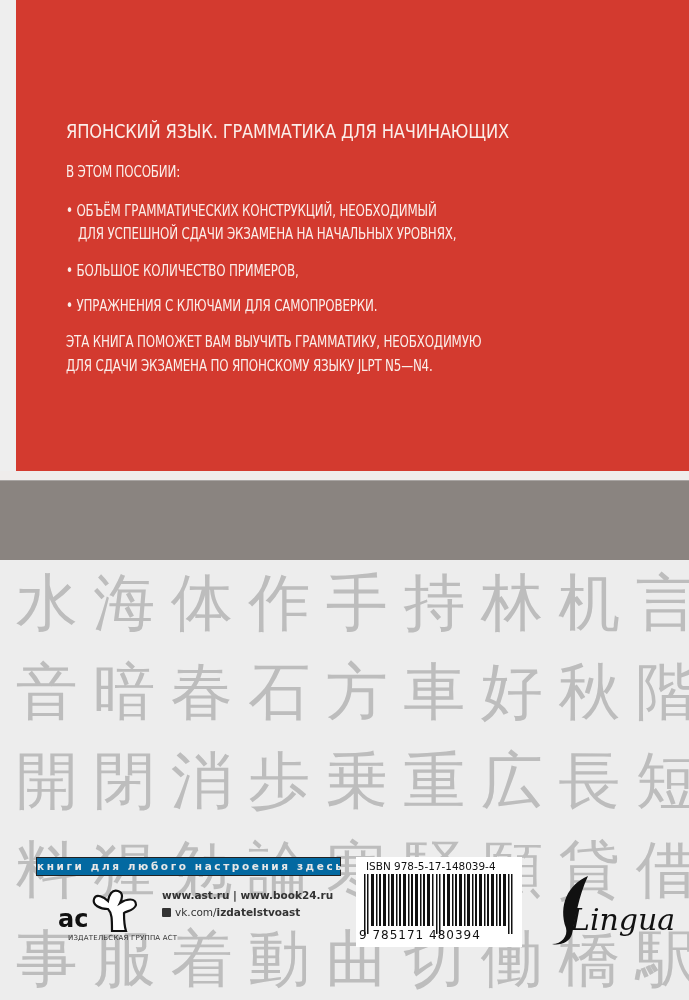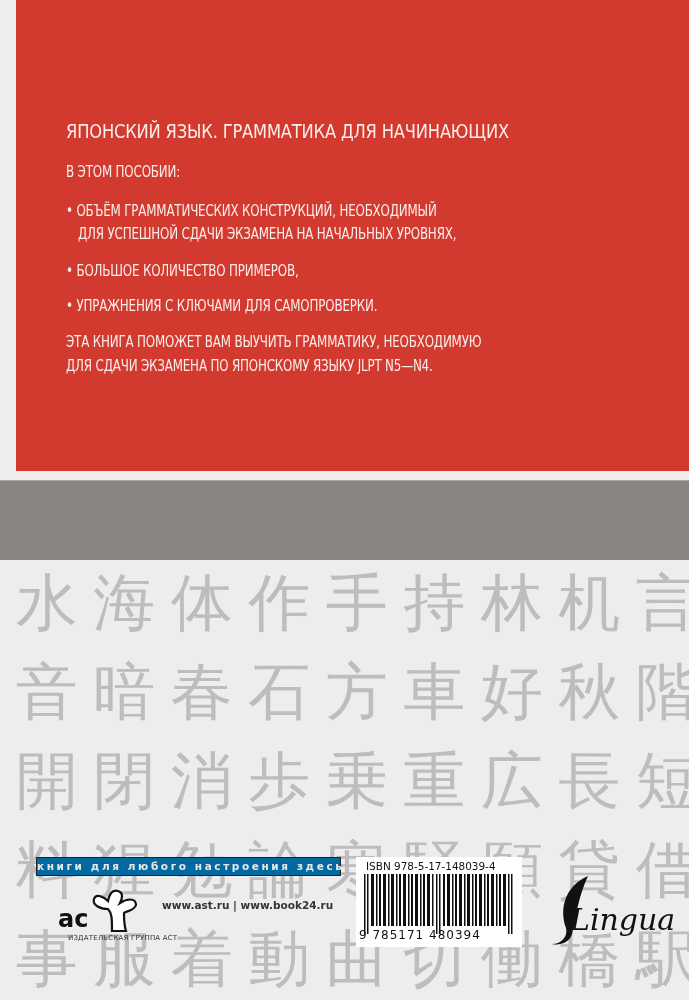--- a/index.html
+++ b/index.html
@@ -10,21 +10,21 @@
   .intro { top:163px; font-size:15px; transform:scaleX(0.88); transform-origin:left; }
   .b { font-size:15px; transform:scaleX(0.88); transform-origin:left; }
   .strip { position:absolute; left:0; top:471px; width:689px; height:9px; background:#efeceb; }
   .gray { position:absolute; left:0; top:480px; width:689px; height:79px; background:#8a8480; border-top:1px solid #a8a4a2; }
   .kanji-area { position:absolute; left:0; top:560px; width:689px; height:440px; background:#ededed; }
   .krow { position:absolute; left:8px; display:flex; }
   .k { width:77.5px; font-family:"DejaVu Serif", serif; font-size:62px; color:#bdbdbd; text-align:center; line-height:70px; }
   .slogan { position:absolute; left:36px; top:857px; width:303px; height:17px; background:#0369a1; border:1px solid #222; color:#e8e8e8; font-size:10.5px; font-weight:bold; letter-spacing:2.6px; line-height:17px; text-align:center; white-space:nowrap; }
   .logo { position:absolute; left:54px; top:887px; width:96px; height:46px; }
   .logo-sub { position:absolute; left:28px; top:934px; font-size:7px; color:#333; letter-spacing:0.2px; white-space:nowrap;margin-left:40px; }
-  .links { position:absolute; left:162px; top:887px; font-size:10.5px; color:#333;margin-top:10px; }
+  .links { position:absolute; left:162px; top:887px; font-size:10.5px; color:#333; }
   .links div { height:17px; line-height:17px; white-space:nowrap; }
   .links b { color:#333; }
   .ico { display:inline-block; width:9px; height:9px; background:#333; border-radius:1px; margin-right:4px; vertical-align:-1px; }
   .barcode { position:absolute; left:356px; top:857px; width:166px; height:90px; background:#fff; }
   .isbn { position:absolute; left:10px; top:3px; font-size:11px; color:#111; white-space:nowrap; transform:scaleX(0.95); transform-origin:left; }
   .bars { position:absolute; left:8px; top:17px; width:150px; height:60px; }
   .ean { position:absolute; left:3px; top:71px; font-size:12px; color:#111; background:transparent; letter-spacing:1px; white-space:nowrap; }
   .lingua { position:absolute; left:548px; top:870px; width:130px; height:80px; }
   .lingua-text { position:absolute; left:570px; top:902px; font-family:"DejaVu Serif", serif; font-style:italic; font-size:30px; color:#111; }
 </style>
@@ -105,20 +105,21 @@
 <div class="slogan">книги для любого настроения здесь</div>
 
 <svg class="logo" viewBox="0 0 96 46">
   <path d="M58 44 C58 32 58 26 54 22 C46 22 38 18 40 12 C42 6 50 10 54 14 C55 8 58 2 64 4 C70 6 68 12 66 16 C72 12 82 10 82 18 C80 24 72 24 70 26 C70 32 70 38 72 44 Z" fill="#fff" stroke="#111" stroke-width="2.2"></path>
   <text x="4" y="40" font-family="DejaVu Sans, sans-serif" font-weight="bold" font-size="24" fill="#111">ac</text>
 </svg>
 <div class="logo-sub">ИЗДАТЕЛЬСКАЯ ГРУППА АСТ</div>
 
 <div class="links">
   <div><b>www.ast.ru | www.book24.ru</b></div>
+  <div><span class="ico"></span><span>vk.com/</span><b>izdatelstvoast</b></div>
 </div>
 
 <div class="barcode">
   <div class="isbn">ISBN 978-5-17-148039-4</div>
   <svg class="bars" viewBox="0 0 150 60" preserveAspectRatio="none">
     <g fill="#111">
       <rect x="0" y="0" width="1.5" height="60"></rect>
         <rect x="3" y="0" width="1.5" height="60"></rect>
       <rect x="7" y="0" width="3" height="52"></rect>
         <rect x="12" y="0" width="1.5" height="52"></rect>

